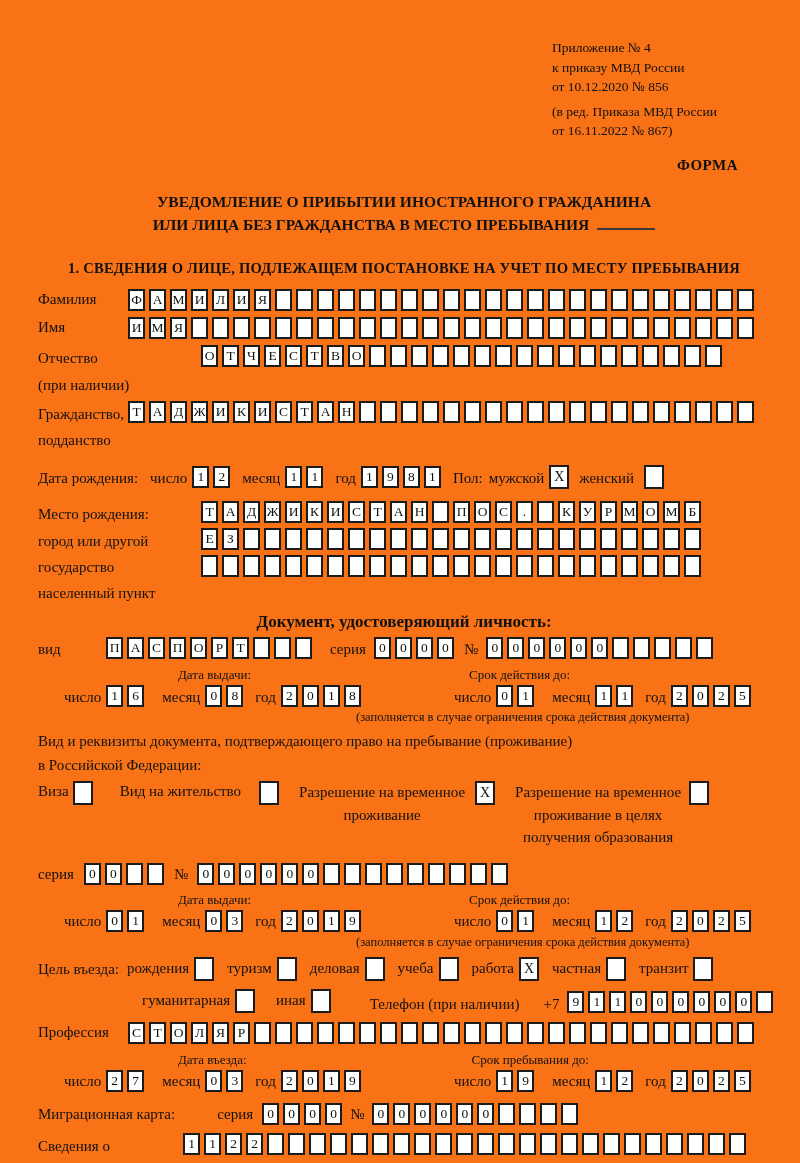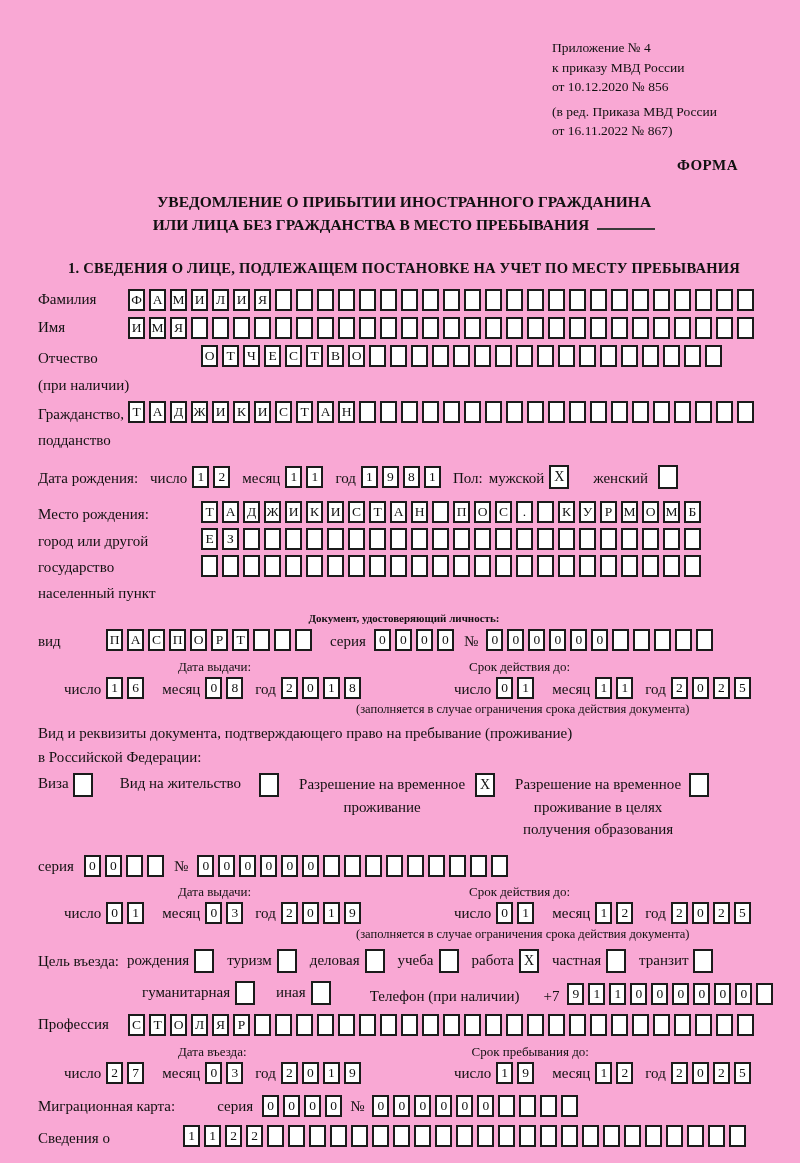--- a/index.html
+++ b/index.html
@@ -1,18 +1,18 @@
 <!DOCTYPE html>
 <html><head>
 <meta charset="utf-8">
 <style>
   * { margin:0; padding:0; box-sizing:border-box; }
   html,body { background:#888; }
   .page {
-    width:800px; height:1163px; margin:0 auto; background:#f9a8d4;
+    width:800px; height:1163px; margin:0 auto; background:#f97316;
     color:#111; font-family:"Liberation Serif","DejaVu Serif",serif;
     font-size:15px; position:relative; padding:38px 30px 20px 38px; overflow:hidden;
   }
   .appendix { margin-left:auto; width:218px; font-size:13.5px; line-height:1.45; }
   .appendix .part2 { margin-top:5px; }
   .forma { text-align:right; font-weight:bold; font-size:15px; margin:16px 32px 0 0; letter-spacing:.5px; }
   .title { text-align:center; font-weight:bold; font-size:15.5px; line-height:1.5; margin-top:16px; }
   .title-underline { display:inline-block; width:58px; border-bottom:2px solid #3a3a3a; height:14px; margin-left:8px; }
   .section-heading { text-align:center; font-weight:bold; font-size:14.6px; margin-top:24px; letter-spacing:.2px; }
 
@@ -24,21 +24,21 @@
     font-size:13.5px; flex:0 0 auto; background:#fff;
   }
   .cb .cell { width:20px; height:24px; font-size:14px; }
   .label { flex:0 0 auto; padding-top:2px; }
   .lblcol { flex:0 0 auto; line-height:1.75; }
   .dg { display:flex; align-items:center; }
   .dg .dlbl { margin:0 5px 0 0; padding-top:2px; }
   .dg .cells { margin-right:8px; }
   .dhead { display:flex; font-size:13px; }
   .note { font-size:12.5px; }
-  .centered-bold { text-align:center; font-weight:bold; font-size:11px; }
+  .centered-bold { text-align:center; font-weight:bold; font-size:17px; }
   .purpose-item { display:flex; align-items:center; margin-right:9px; }
   .purpose-item .plbl { margin-right:5px; }
   .permit-item { display:flex; align-items:flex-start; }
   .permit-label { text-align:center; line-height:1.5; }
 </style>
 </head>
 <body>
 
 <div class="page">
 
@@ -225,21 +225,21 @@
           <span class="cell">9</span>
           <span class="cell">8</span>
           <span class="cell">1</span>
         </span>
     </span>
     <span class="label">Пол:</span>
     <span class="label" style="margin-left:6px">мужской</span>
     <span class="cells cb" style="margin-left:5px">
         <span class="cell">X</span>
       </span>
-    <span class="label" style="margin-left:20px">женский</span>
+    <span class="label" style="margin-left:6px">женский</span>
     <span class="cells cb" style="margin-left:10px">
         <span class="cell"></span>
       </span>
   </div>
 
   <div class="row" style="margin-top:12px">
     <div class="lblcol" style="width:163px">
       <div>Место рождения:</div>
       <div>город или другой</div>
       <div>государство</div>

